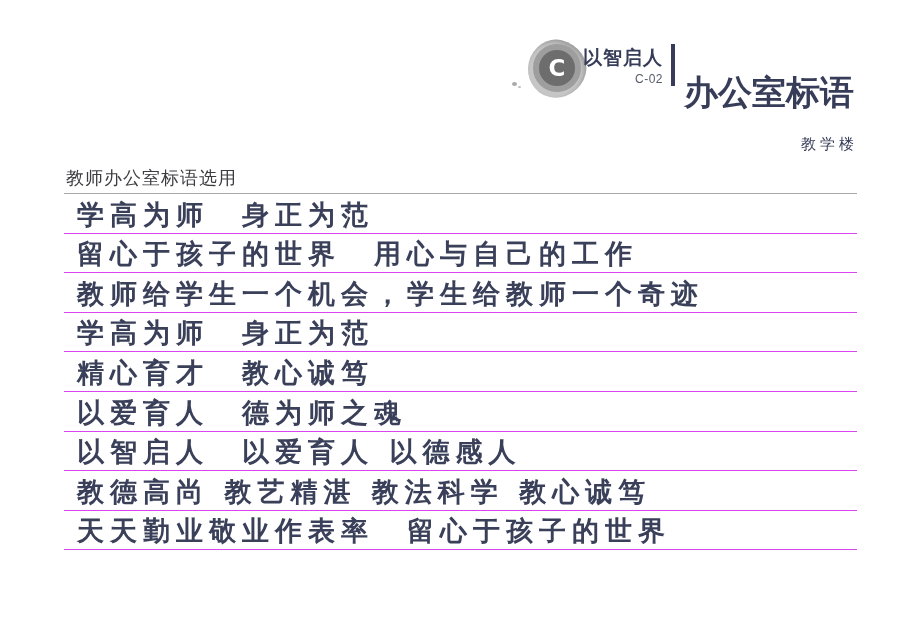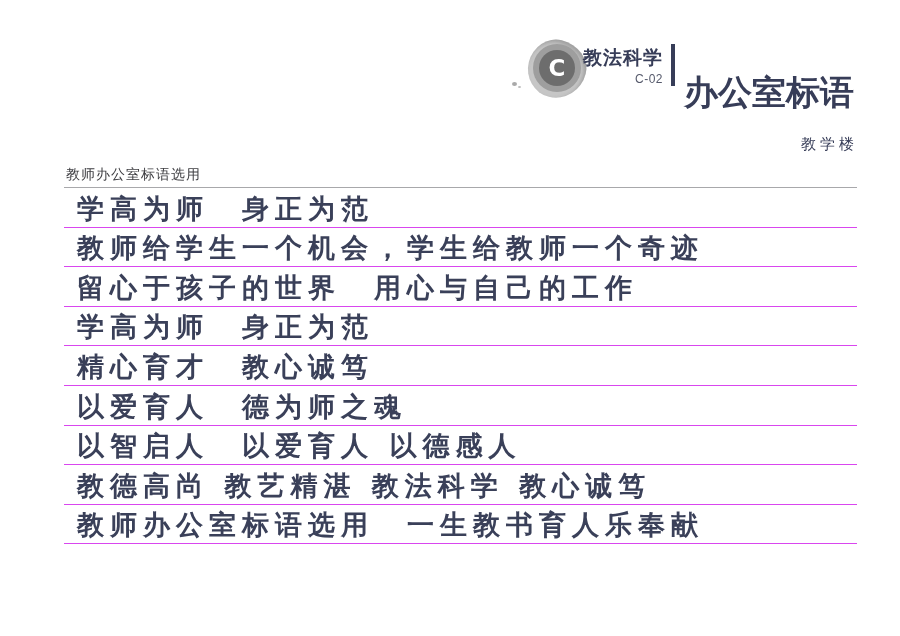--- a/index.html
+++ b/index.html
@@ -39,21 +39,21 @@
 
   .title-block{position:absolute;left:684px;top:42px;width:176px;}
   .page-title{font-size:34px;font-weight:bold;color:var(--accent,#373d58);
     line-height:1.1;white-space:nowrap;margin-top:32px;}
   .page-subtitle{font-size:15px;color:var(--accent,#373d58);text-align:right;
     letter-spacing:4px;margin-top:24px;padding-right:2px;}
 
   
   .slogan-list{position:absolute;left:64px;top:166px;width:793px;}
   .list-label{
-    font-size:14px;color:#3c3c40;letter-spacing:1px;
+    font-size:18px;color:#3c3c40;letter-spacing:1px;
     padding:0 0 3px 2px;border-bottom:1px solid #a8a8ab;
   }
   .slogan-row{
     height:39.6px;border-bottom:1px solid #d946ef;
     display:flex;align-items:flex-end;padding-left:13px;box-sizing:border-box;
   }
   .slogan-text{
     font-family:"DejaVu Serif","Liberation Serif",serif;
     font-weight:bold;font-size:27px;color:var(--slogan-text,#3a4059);
     letter-spacing:6px;white-space:nowrap;
@@ -68,57 +68,57 @@
     <div class="logo-blob"></div>
     <div class="logo-ring"></div>
     <div class="logo-core">
       <span class="logo-letter">C</span>
     </div>
     <div class="logo-speck"></div>
     <div class="logo-speck2"></div>
   </div>
 
   <div class="brand-block">
-    <span class="brand">教法科学</span>
+    <span class="brand">以智启人</span>
     <span class="code">C-02</span>
   </div>
 
   <div class="header-divider"></div>
 
   <div class="title-block">
     <div class="page-title">办公室标语</div>
     <div class="page-subtitle">教学楼</div>
   </div>
 
   <section class="slogan-list">
     <div class="list-label">教师办公室标语选用</div>
     <div id="slogan-rows">
         <div class="slogan-row">
           <span class="slogan-text">学高为师　身正为范</span>
         </div>
         <div class="slogan-row">
-          <span class="slogan-text">教师给学生一个机会，学生给教师一个奇迹</span>
+          <span class="slogan-text">留心于孩子的世界　用心与自己的工作</span>
         </div>
         <div class="slogan-row">
-          <span class="slogan-text">留心于孩子的世界　用心与自己的工作</span>
+          <span class="slogan-text">教师给学生一个机会，学生给教师一个奇迹</span>
         </div>
         <div class="slogan-row">
           <span class="slogan-text">学高为师　身正为范</span>
         </div>
         <div class="slogan-row">
           <span class="slogan-text">精心育才　教心诚笃</span>
         </div>
         <div class="slogan-row">
           <span class="slogan-text">以爱育人　德为师之魂</span>
         </div>
         <div class="slogan-row">
           <span class="slogan-text">以智启人　以爱育人 以德感人</span>
         </div>
         <div class="slogan-row">
           <span class="slogan-text">教德高尚 教艺精湛 教法科学 教心诚笃</span>
         </div>
         <div class="slogan-row">
-          <span class="slogan-text">教师办公室标语选用　一生教书育人乐奉献</span>
+          <span class="slogan-text">天天勤业敬业作表率　留心于孩子的世界</span>
         </div>
       </div>
   </section>
 
 </div>
 
 </body></html>

